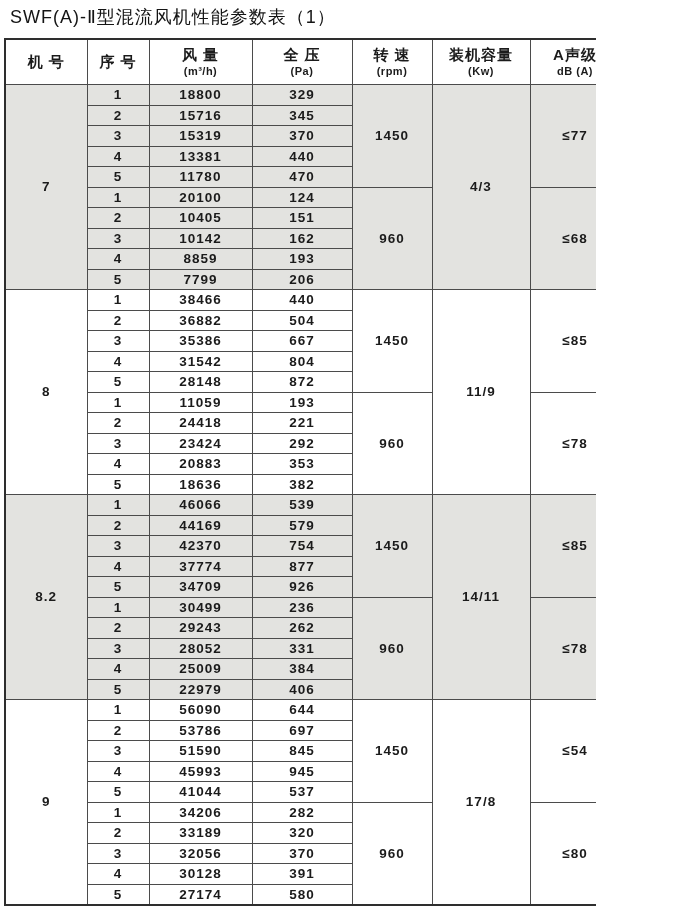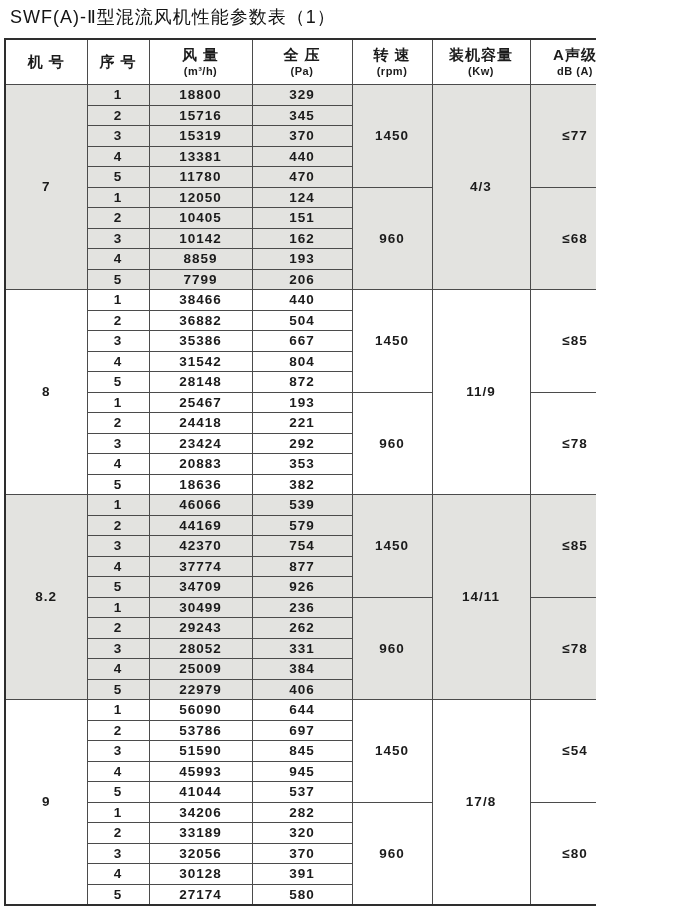--- a/index.html
+++ b/index.html
@@ -145,21 +145,21 @@
           <td>13381</td>
           <td>440</td>
         </tr>
         <tr class="shaded">
           <td>5</td>
           <td>11780</td>
           <td>470</td>
         </tr>
         <tr class="shaded">
           <td>1</td>
-          <td>12050</td>
+          <td>20100</td>
           <td>124</td>
           <td rowspan="5">960</td>
           <td rowspan="5">≤68</td>
         </tr>
         <tr class="shaded">
           <td>2</td>
           <td>10405</td>
           <td>151</td>
         </tr>
         <tr class="shaded">
@@ -202,21 +202,21 @@
           <td>31542</td>
           <td>804</td>
         </tr>
         <tr>
           <td>5</td>
           <td>28148</td>
           <td>872</td>
         </tr>
         <tr>
           <td>1</td>
-          <td>25467</td>
+          <td>11059</td>
           <td>193</td>
           <td rowspan="5">960</td>
           <td rowspan="5">≤78</td>
         </tr>
         <tr>
           <td>2</td>
           <td>24418</td>
           <td>221</td>
         </tr>
         <tr>

